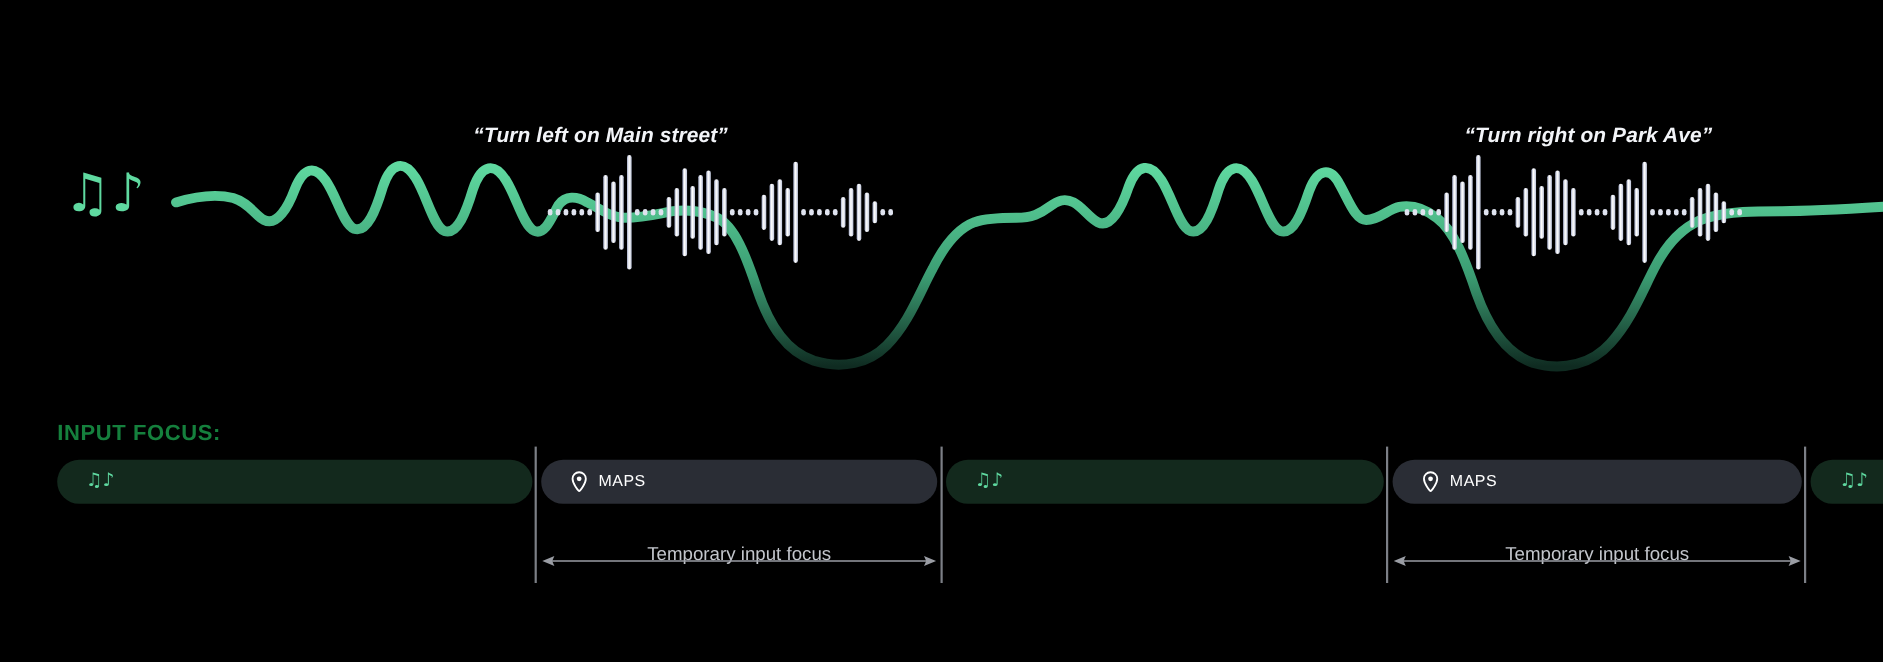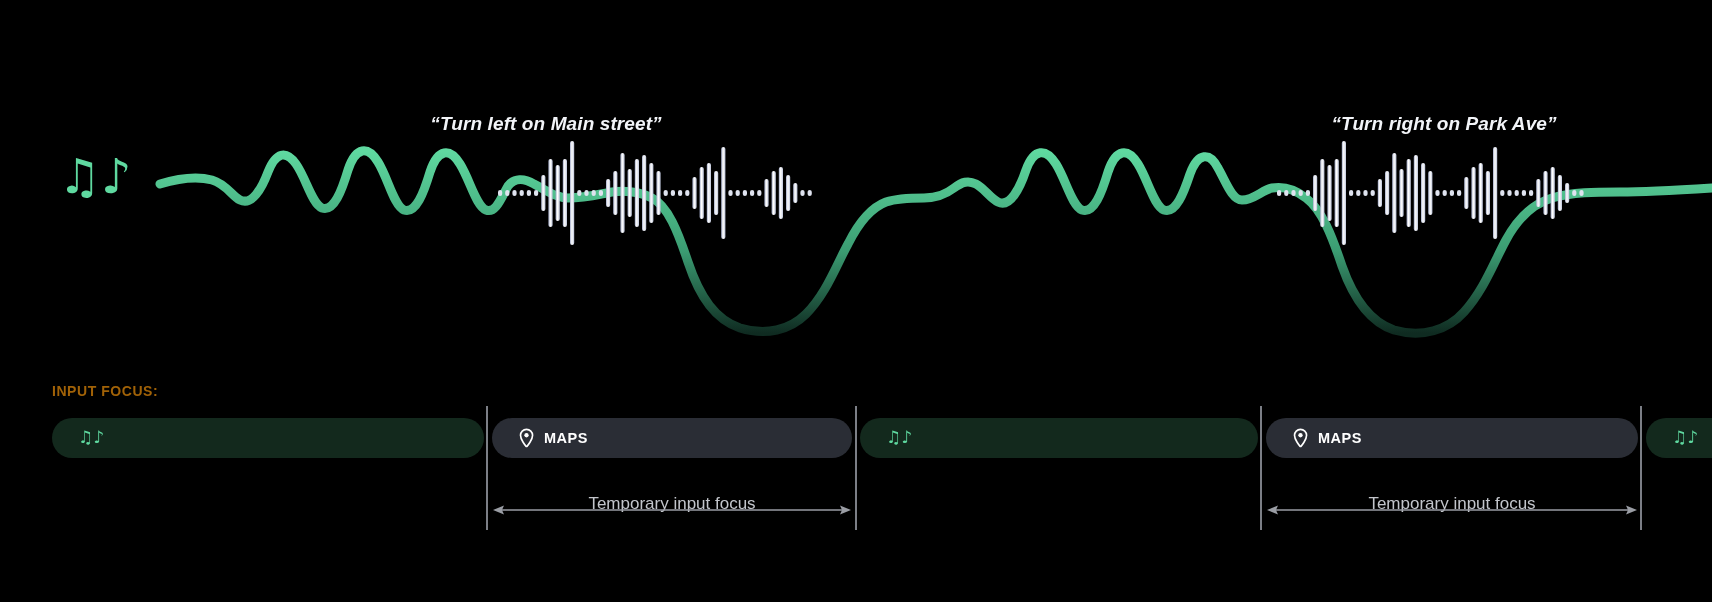--- a/index.html
+++ b/index.html
@@ -19,21 +19,21 @@
     color:#f2f4f8;
     white-space:nowrap;
     letter-spacing:.1px;
   }
   #quote-1{left:546px;top:113px;transform:translateX(-50%);}
   #quote-2{left:1444px;top:113px;transform:translateX(-50%);}
 
   
   #focus-label{
     position:absolute;left:52px;top:383px;
-    font-size:14px;font-weight:bold;color:#a16207;
+    font-size:20px;font-weight:bold;color:#15803d;
     letter-spacing:.55px;
   }
 
   #track{position:absolute;left:0;top:418px;width:1712px;height:40px;}
   .chip{
     position:absolute;top:0;height:40px;
     border-radius:20px;
     display:flex;align-items:center;
     box-sizing:border-box;
     overflow:hidden;
@@ -41,21 +41,21 @@
   .chip.music{background:#13291d;}
   .chip.maps{background:#2a2d35;}
   .chip-inner{display:flex;align-items:center;padding-left:26px;gap:9px;}
   .notes{
     font-size:17px;color:#5fd9a0;line-height:1;
     position:relative;top:-1px;
     font-family:"DejaVu Sans",sans-serif;
   }
   .pin-icon{width:17px;height:20px;display:block;flex:none;}
   .chip-label{
-    font-size:14.5px;font-weight:bold;color:#ffffff;letter-spacing:.5px;
+    font-size:14.5px;font-weight:normal;color:#ffffff;letter-spacing:.5px;
   }
 
   
   .divider{position:absolute;top:406px;width:1.6px;background:#7c7f86;}
 
   
   .span-label{
     position:absolute;
     font-size:17px;color:#c3c6cc;
     white-space:nowrap;

